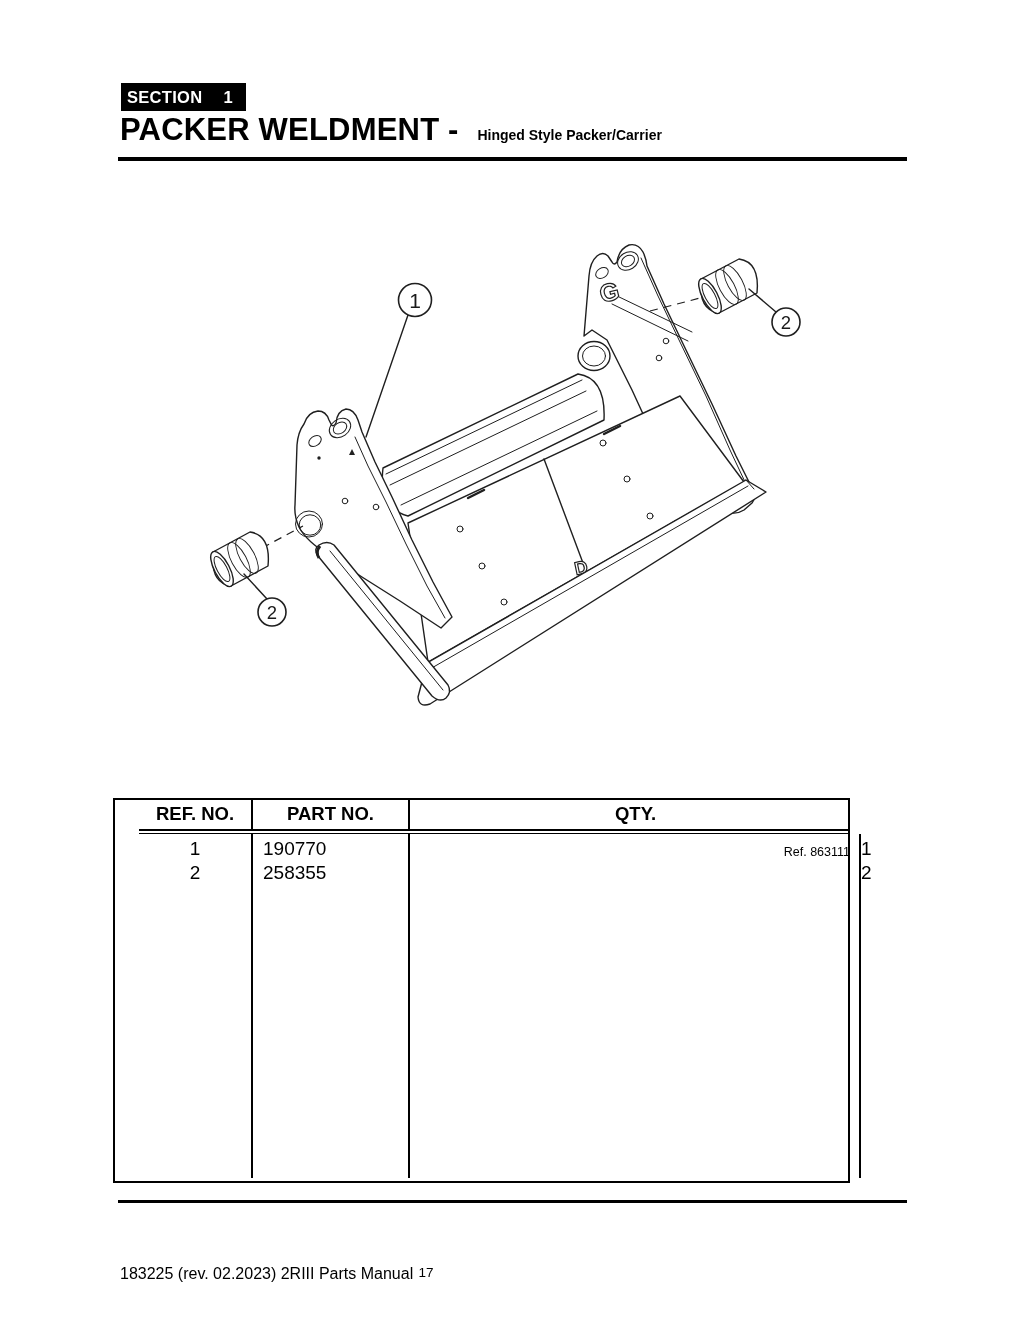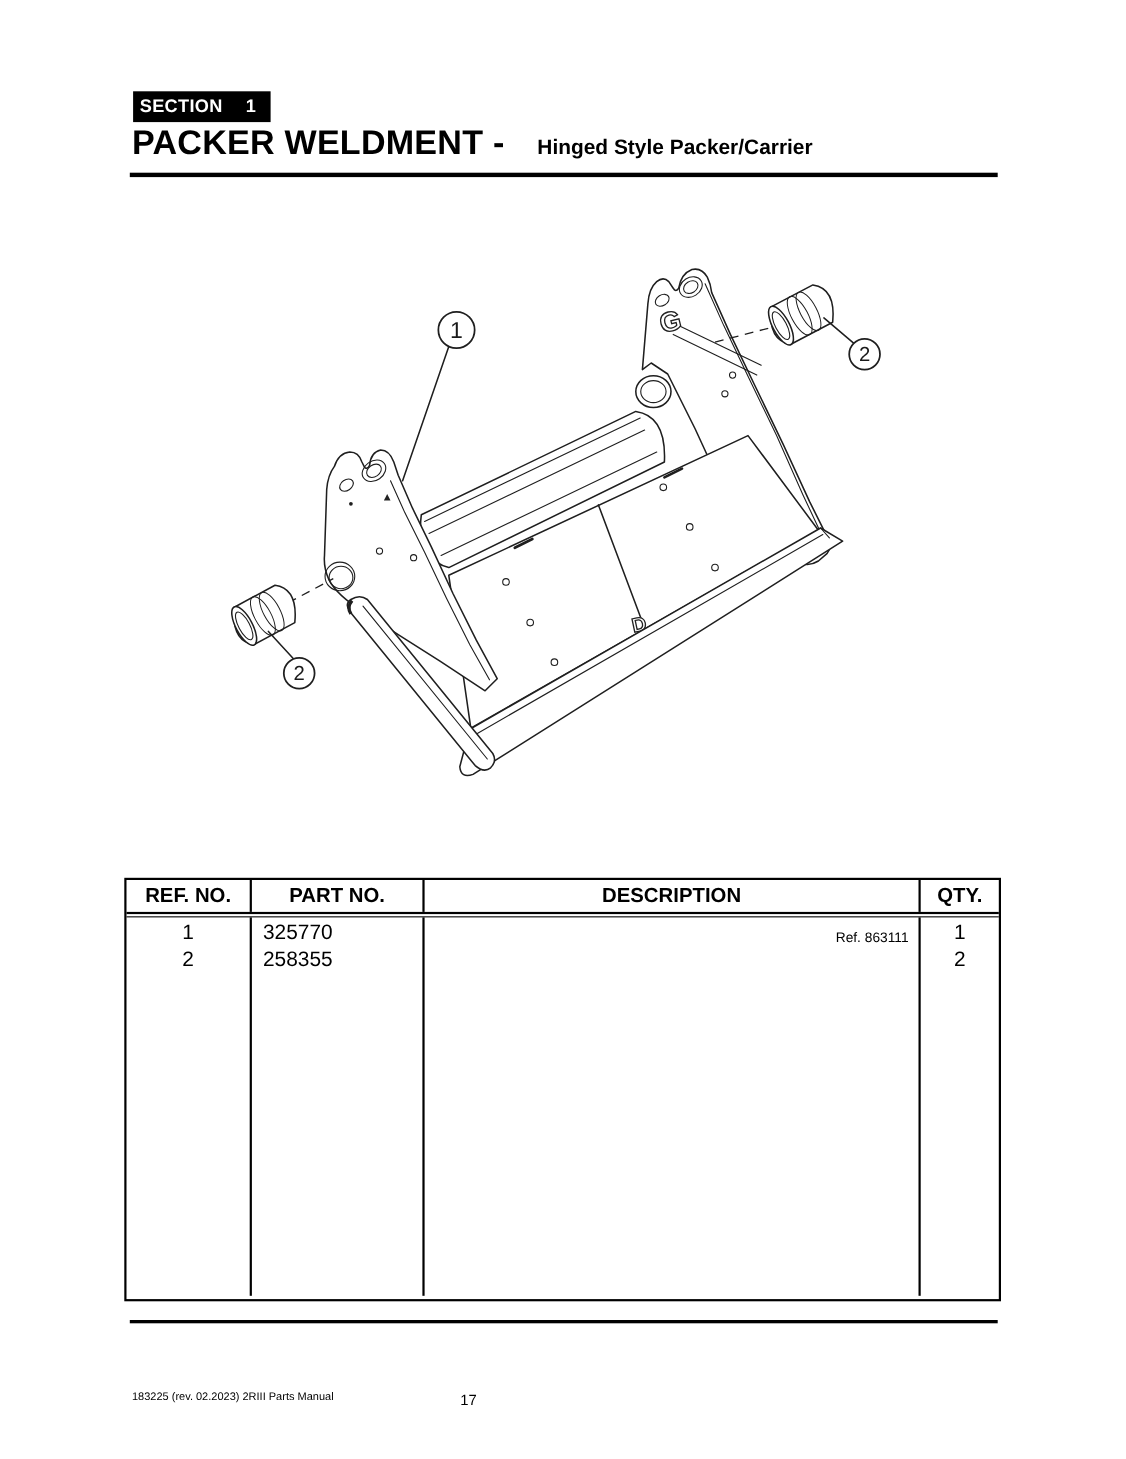--- a/index.html
+++ b/index.html
@@ -10,55 +10,55 @@
   }
   
   .badge {
     position:absolute; left:121px; top:83px; width:125px; height:28px;
     background:#000; color:#fff; display:flex; align-items:center;
     justify-content:space-between; padding:0 13px 0 6px;
     font-size:16.5px; font-weight:bold; letter-spacing:.3px;
   }
   .title-row { position:absolute; left:120px; top:112px; width:800px; display:flex; align-items:baseline; white-space:pre; }
   .t-main { font-size:31px; font-weight:bold; letter-spacing:.2px; }
-  .t-sub  { font-size:19px; font-weight:bold; margin-left:21px; }
+  .t-sub  { font-size:14px; font-weight:bold; margin-left:10px; }
   .rule { position:absolute; left:118px; width:789px; background:#000; }
   .rule-top { top:157px; height:4px; }
   .rule-bottom { top:1200px; height:3px; }
   
   .diagram { position:absolute; left:185px; top:235px; width:625px; height:500px; }
   .diagram * { vector-effect:none; }
   .ln   { fill:none; stroke:#1f1f1f; stroke-width:1.4; stroke-linejoin:round; stroke-linecap:round; }
   .wf   { fill:#fff; stroke:#1f1f1f; stroke-width:1.4; stroke-linejoin:round; }
   .thin { fill:none; stroke:#1f1f1f; stroke-width:1; stroke-linecap:round; }
   .seam { fill:none; stroke:#1f1f1f; stroke-width:.9; }
   .tick { fill:none; stroke:#1f1f1f; stroke-width:2.4; stroke-linecap:round; }
   .dash { fill:none; stroke:#1f1f1f; stroke-width:1.2; stroke-dasharray:8 6; }
   .callout-circle { fill:#fff; stroke:#1f1f1f; stroke-width:1.6; }
   .callout-num { font-family:"Liberation Sans",sans-serif; fill:#1a1a1a; text-anchor:middle; }
   .stencil { font-family:"Liberation Sans",sans-serif; font-weight:bold; fill:#fff; stroke:#222; stroke-width:1.2; }
   
-  .parts-table { position:absolute; left:113px; top:798px; width:797px; height:385px; border:2px solid #000; }
+  .parts-table { position:absolute; left:113px; top:798px; width:737px; height:385px; border:2px solid #000;padding-left:24px; }
   .thead { display:grid; grid-template-columns:114px 157px 451px auto; height:31px; border-bottom:2px solid #000; }
   .thead > div {
     font-size:18.5px; font-weight:bold; text-align:center; padding-top:3px;
   }
   .csep { border-right:2px solid #000; }
   .tgap { height:2px; }
   .tbody { display:grid; grid-template-columns:114px 157px 451px auto; border-top:1px solid #000; height:345px; }
   .tbody > div { padding-top:3px; }
   .cell-line { font-size:19px; line-height:24px; }
   .col-ref .cell-line, .col-qty .cell-line { text-align:center; }
   .col-part .cell-line { padding-left:10px; }
   .col-desc { position:relative; }
   .col-desc .cell-line { padding-left:8px; }
   .desc-note { font-size:15px; }
   .desc-ref { position:absolute; right:9px; top:11px; font-size:12.5px; }
   
-  .footer-left { position:absolute; left:120px; top:1265px; font-size:10px; }
+  .footer-left { position:absolute; left:120px; top:1265px; font-size:16px; }
   .footer-page { position:absolute; left:0; top:1265px; width:852px; text-align:center; font-size:13.5px; }
 </style>
 </head>
 <body>
 
 <div class="page">
 
   <div class="badge">
     <span>SECTION</span>
     <span>1</span>
@@ -171,31 +171,30 @@
       <path class="ln" d="M 244 574 L 267 599" stroke-width="1.2"></path>
       <circle class="callout-circle" cx="272" cy="612" r="14"></circle>
       <text class="callout-num" x="272" y="618.5" font-size="18.5">2</text>
     </g>
   </svg>
 
   <div class="parts-table">
     <div class="thead">
       <div class="csep">REF. NO.</div>
       <div class="csep">PART NO.</div>
-      <div class="csep">DESCRIPTION</div>
       <div>QTY.</div>
     </div>
     <div class="tgap"></div>
     <div class="tbody">
       <div class="csep col-ref">
         <div class="cell-line">1</div>
         <div class="cell-line">2</div>
       </div>
       <div class="csep col-part">
-        <div class="cell-line">325770</div>
+        <div class="cell-line">190770</div>
         <div class="cell-line">258355</div>
       </div>
       <div class="csep col-desc">
         <span class="desc-ref">Ref. 863111</span>
       </div>
       <div class="col-qty">
         <div class="cell-line">1</div>
         <div class="cell-line">2</div>
       </div>
     </div>

